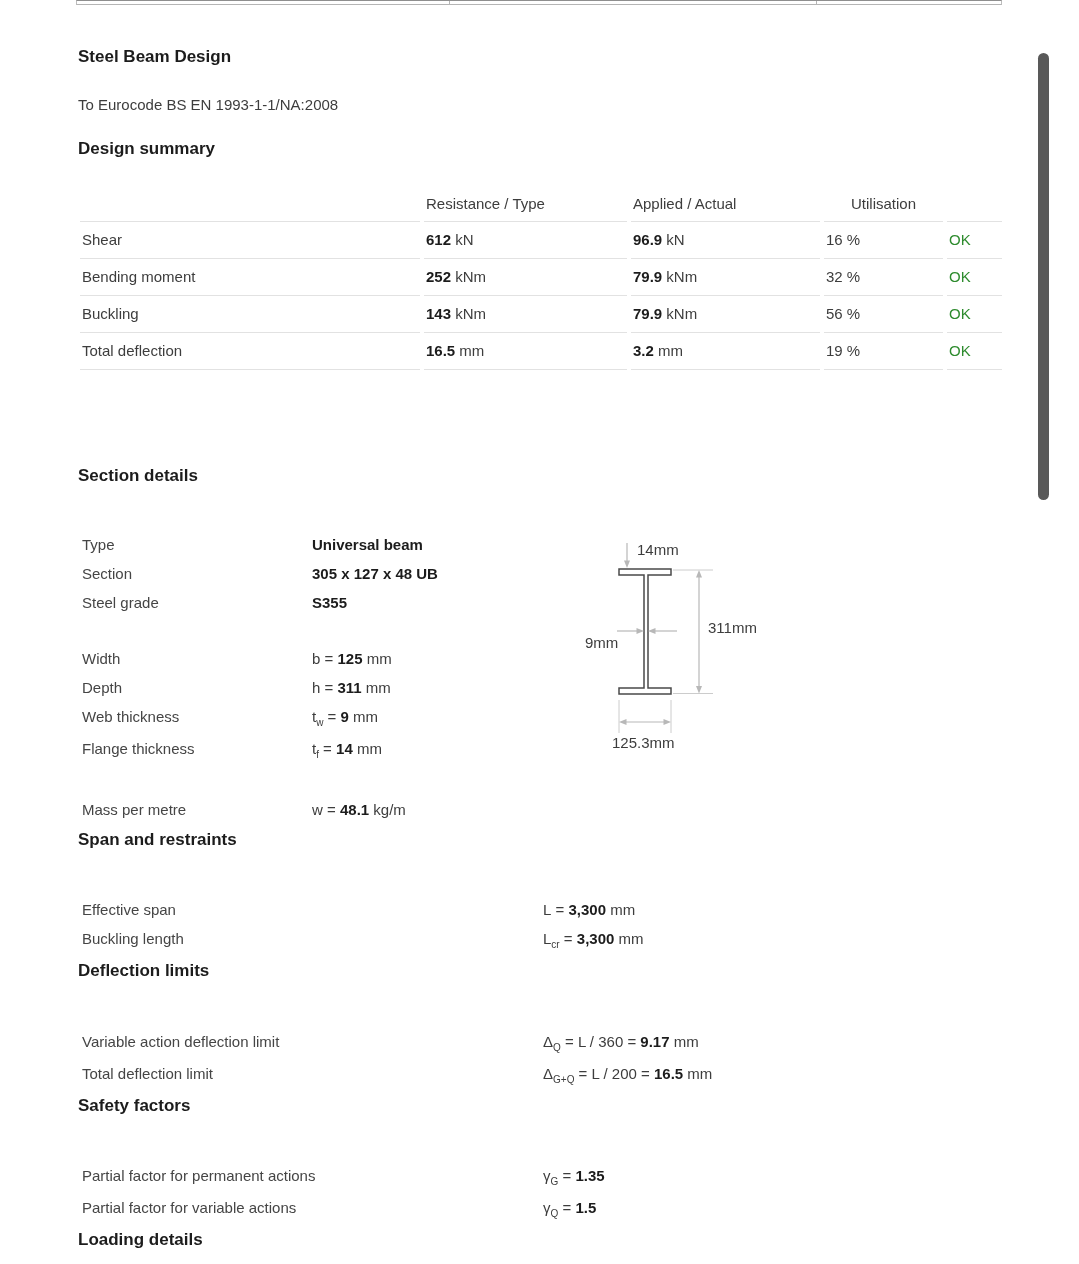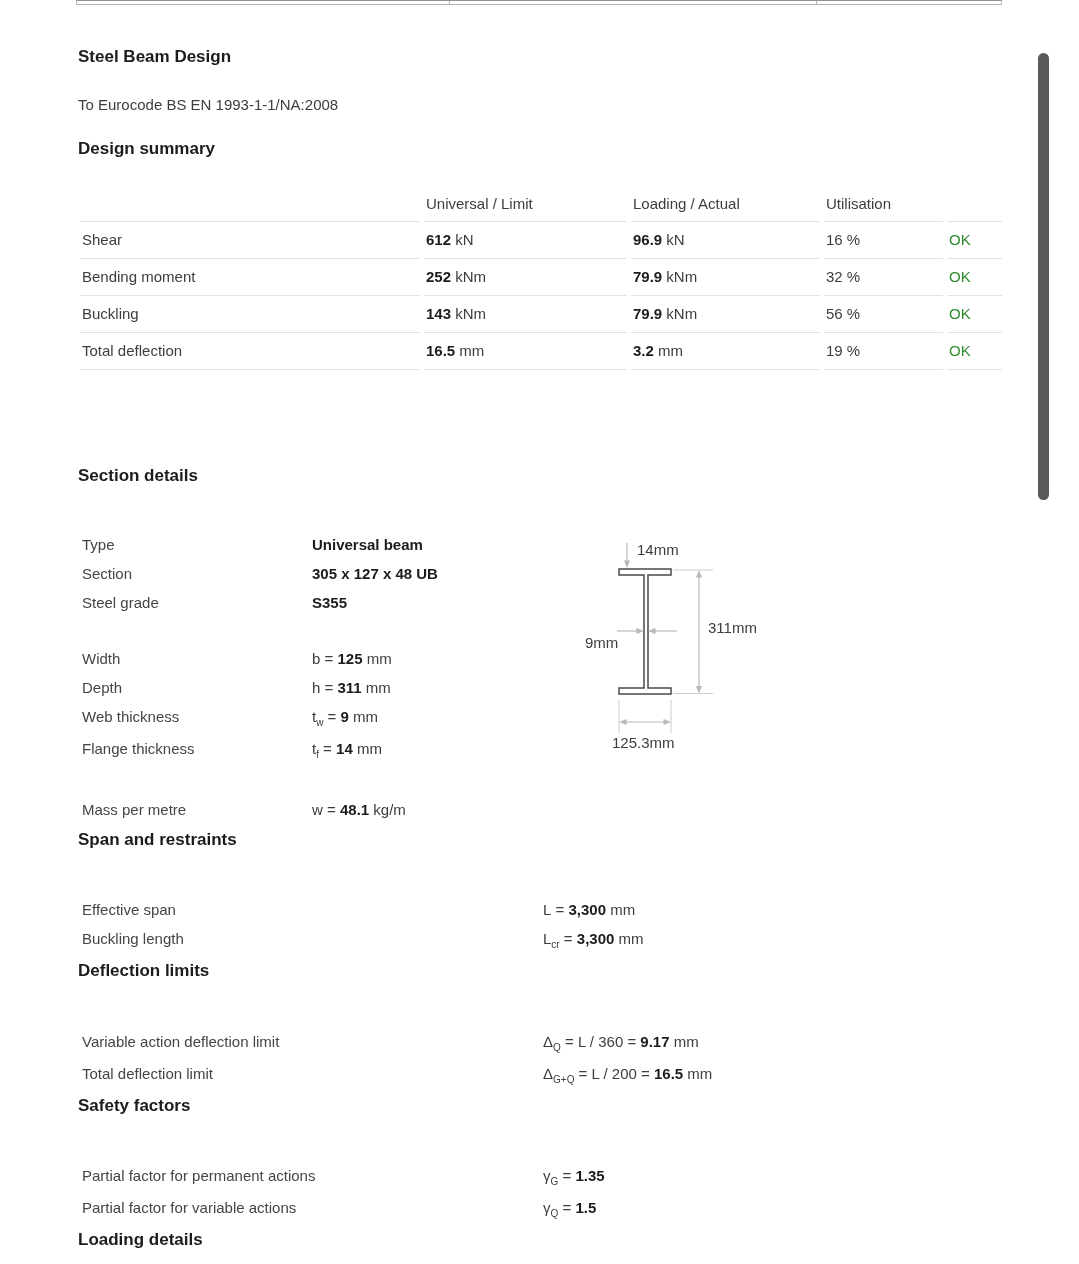--- a/index.html
+++ b/index.html
@@ -19,21 +19,21 @@
   .h2{position:absolute;left:78px;font-size:17px;font-weight:700;color:#1c1c1c;line-height:22px;}
   .subtitle{position:absolute;left:78px;color:#3d3d3d;}
   
   table.summary{position:absolute;left:76px;top:188px;border-collapse:separate;border-spacing:4px 0;table-layout:fixed;}
   table.summary th,table.summary td{border-bottom:1px solid #e2e2e2;padding:8px 2px;text-align:left;
     font-weight:400;color:#3d3d3d;font-size:15px;line-height:20px;vertical-align:middle;}
   table.summary th{padding:6px 2px 7px 2px;}
   table.summary .c1{width:336px;}
   table.summary .c2{width:199px;}
   table.summary .c3{width:185px;}
-  table.summary .c4{width:115px;}
+  table.summary .c4{width:115px;text-align:center;}
   table.summary .c5{width:51px;}
   .num{font-weight:700;color:#1c1c1c;}
   .unit{font-weight:400;color:#3d3d3d;}
   .ok{font-weight:700;}
   .util{font-weight:700;color:#1c1c1c;}
   
   .kv{position:absolute;left:82px;white-space:nowrap;margin-top:20px;}
   .kv .k{display:inline-block;color:#454545;}
   .kw230 .k{width:230px;}
   .kw461 .k{width:461px;}
@@ -57,22 +57,22 @@
 
   <div class="h1" style="top:46px">Steel Beam Design</div>
   <div class="subtitle" style="top:95px">To Eurocode BS EN 1993-1-1/NA:2008</div>
 
   <div class="h2" style="top:138px">Design summary</div>
 
   <table class="summary">
     <tbody>
         <tr>
       <th class="c1"></th>
-      <th class="c2">Universal / Limit</th>
-      <th class="c3">Loading / Actual</th>
+      <th class="c2">Resistance / Type</th>
+      <th class="c3">Applied / Actual</th>
       <th class="c4">Utilisation</th>
       <th class="c5"></th>
     </tr>
     <tr>
       <td>Shear</td>
       <td><span class="num">612</span><span class="unit"> kN</span></td>
       <td><span class="num">96.9</span><span class="unit"> kN</span></td>
       <td class="util">16 %</td>
       <td class="ok" style="color:#2e8b2e">OK</td>
     </tr>

